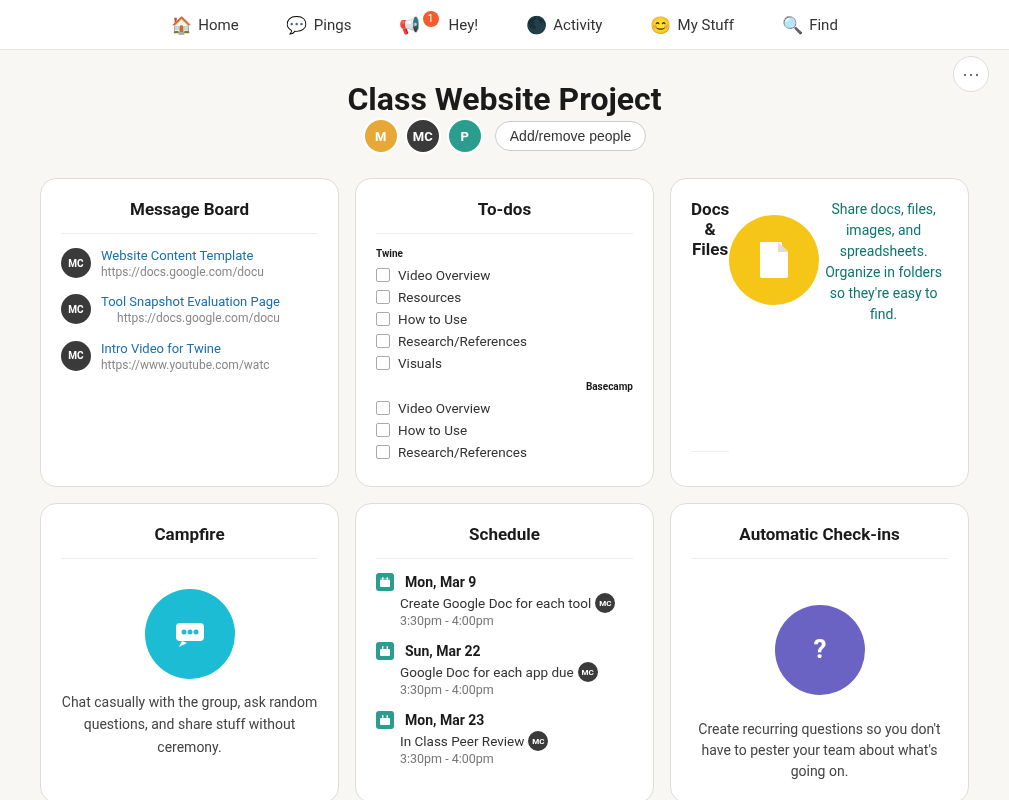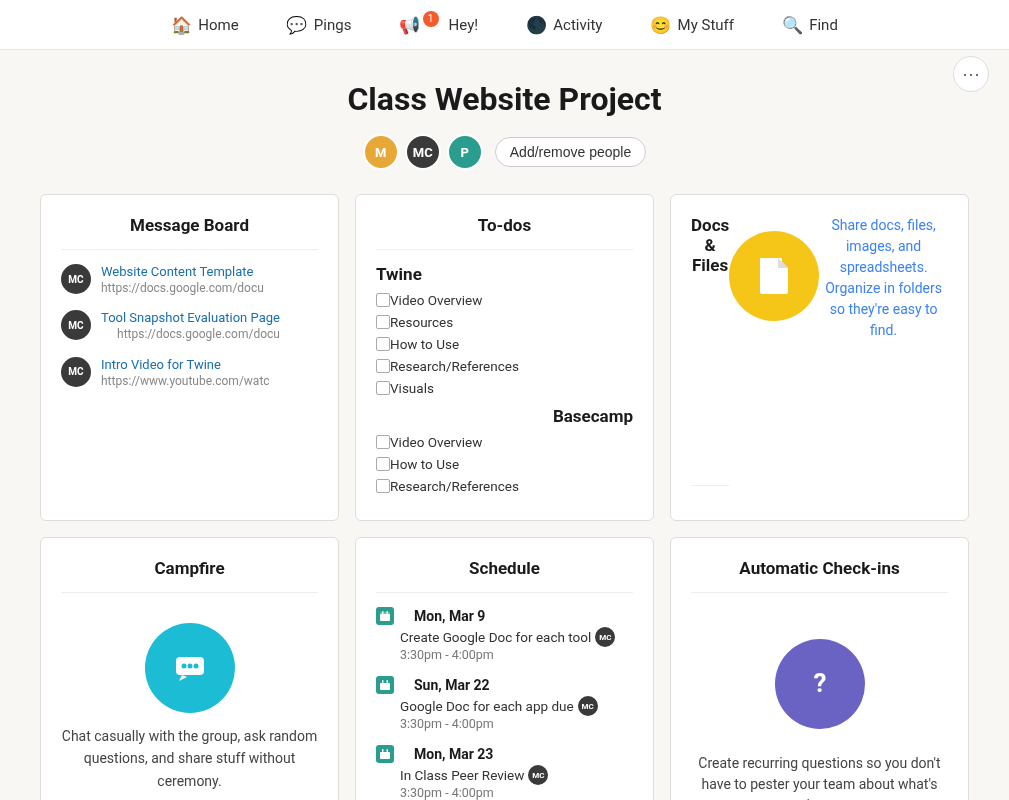--- a/index.html
+++ b/index.html
@@ -62,21 +62,20 @@
 
     
     .project-header {
       text-align: center;
       margin-bottom: 24px;
     }
     .project-title {
       font-size: 32px;
       font-weight: 700;
       color: #1a1a1a;
-      margin-bottom: 16px;
     }
     .people-row {
       display: flex;
       align-items: center;
       justify-content: center;
       gap: 6px;
     }
     .avatar {
       width: 36px;
       height: 36px;
@@ -107,21 +106,21 @@
     .tools-grid {
       display: grid;
       grid-template-columns: repeat(3, 1fr);
       gap: 16px;
       margin-top: 8px;
     }
 
     
     .card {
       background: white;
-      border-radius: 6px;
+      border-radius: 16px;
       border: 1px solid #e0ddd8;
       padding: 20px;
       min-height: 260px;
     }
     .card-title {
       font-size: 17px;
       font-weight: 700;
       color: #1a1a1a;
       text-align: center;
       padding-bottom: 14px;
@@ -157,29 +156,30 @@
     }
     .msg-content .msg-url {
       font-size: 12px;
       color: #888;
       line-height: 1.3;
       text-align: right;
     }
 
     
     .todo-group-title {
-      font-size: 17px;
+      font-size: 10px;
       font-weight: 700;
       color: #1a1a1a;
       margin-bottom: 8px;
       margin-top: 4px;
     }
     .todo-item {
       display: flex;
       align-items: center;
+      gap: 8px;
       margin-bottom: 6px;
       font-size: 13.5px;
       color: #333;
     }
     .todo-checkbox {
       width: 14px;
       height: 14px;
       border: 1.5px solid #aaa;
       border-radius: 2px;
       flex-shrink: 0;
@@ -201,21 +201,21 @@
       align-items: center;
       justify-content: center;
     }
     .docs-circle svg {
       width: 44px;
       height: 44px;
     }
     .docs-desc {
       text-align: center;
       font-size: 14px;
-      color: #3b82f6;
+      color: #0f766e;
       line-height: 1.5;
     }
 
     
     .campfire-circle {
       width: 90px;
       height: 90px;
       border-radius: 50%;
       background: #1bbcd4;
       display: flex;
@@ -230,21 +230,21 @@
       line-height: 1.6;
     }
 
     
     .schedule-item {
       margin-bottom: 14px;
     }
     .schedule-date-row {
       display: flex;
       align-items: center;
-      gap: 20px;
+      gap: 11px;
       margin-bottom: 2px;
     }
     .schedule-cal-icon {
       width: 18px;
       height: 18px;
       border-radius: 3px;
       background: #2a9d8f;
       display: flex;
       align-items: center;
       justify-content: center;

